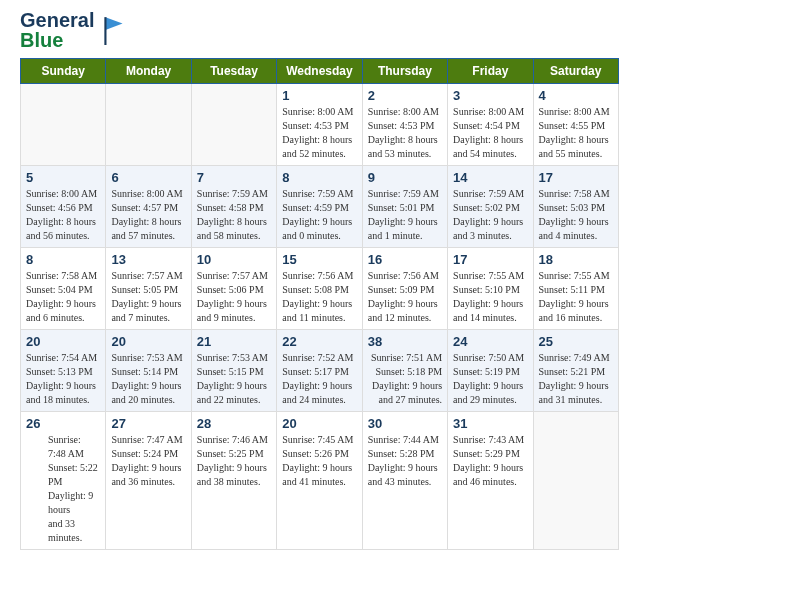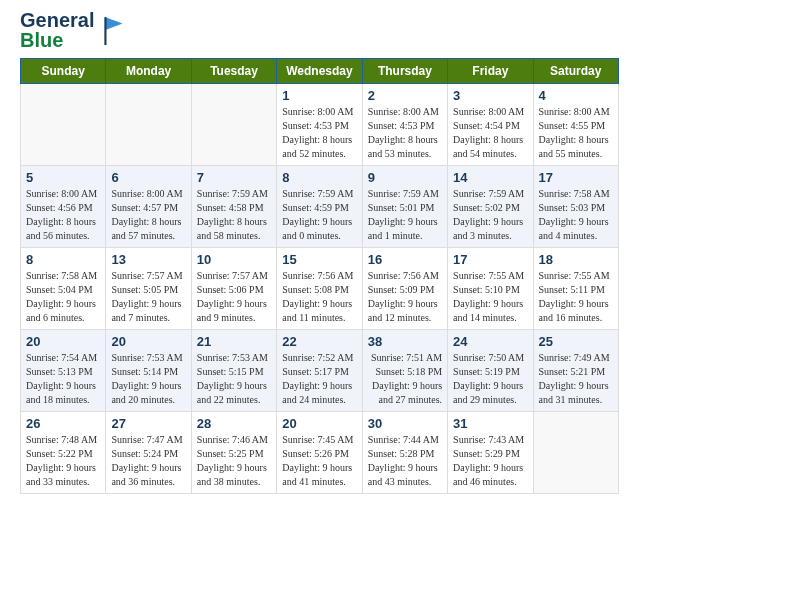--- a/index.html
+++ b/index.html
@@ -308,21 +308,21 @@
             <div class="day-number">25</div>
             <div class="day-info" style="white-space: pre-line;">Sunrise: 7:49 AM
 Sunset: 5:21 PM
 Daylight: 9 hours
 and 31 minutes.</div>
           </td>
         </tr>
         <tr>
           <td>
             <div class="day-number">26</div>
-            <div class="day-info" style="white-space: pre-line;">Sunrise: 7:48 AM
+            <div class="day-info" style="white-space: pre-line; margin-left: 22px;">Sunrise: 7:48 AM
 Sunset: 5:22 PM
 Daylight: 9 hours
 and 33 minutes.</div>
           </td>
           <td>
             <div class="day-number">27</div>
             <div class="day-info" style="white-space: pre-line;">Sunrise: 7:47 AM
 Sunset: 5:24 PM
 Daylight: 9 hours
 and 36 minutes.</div>

